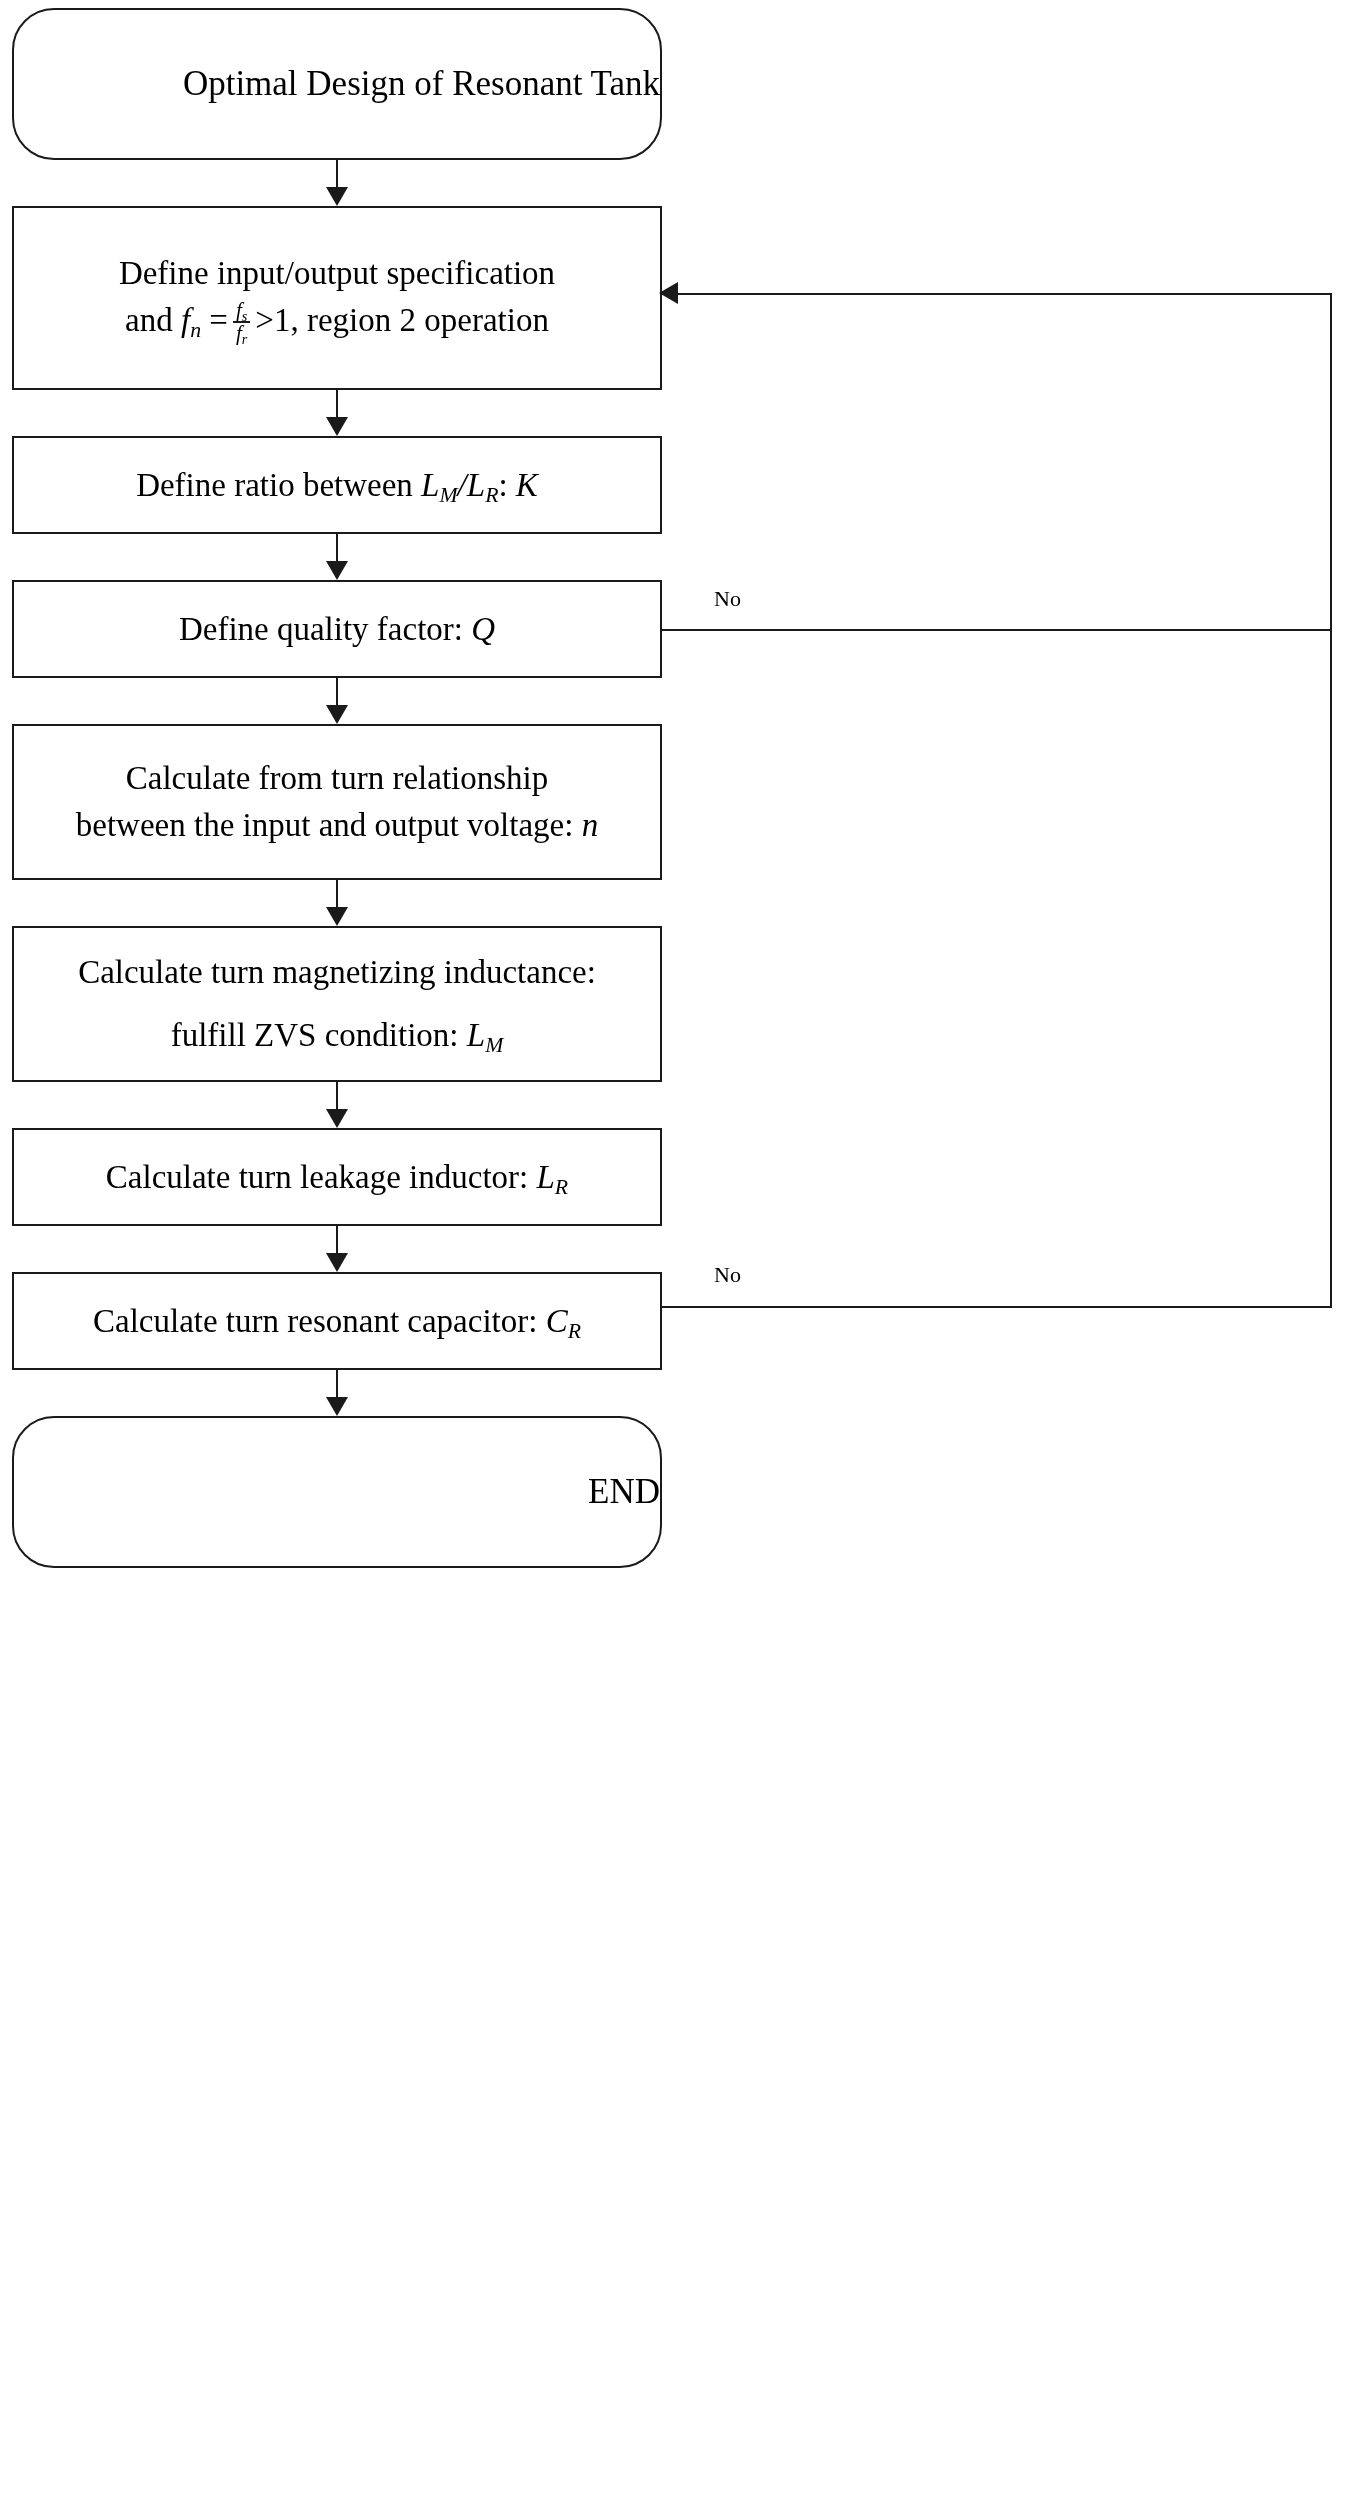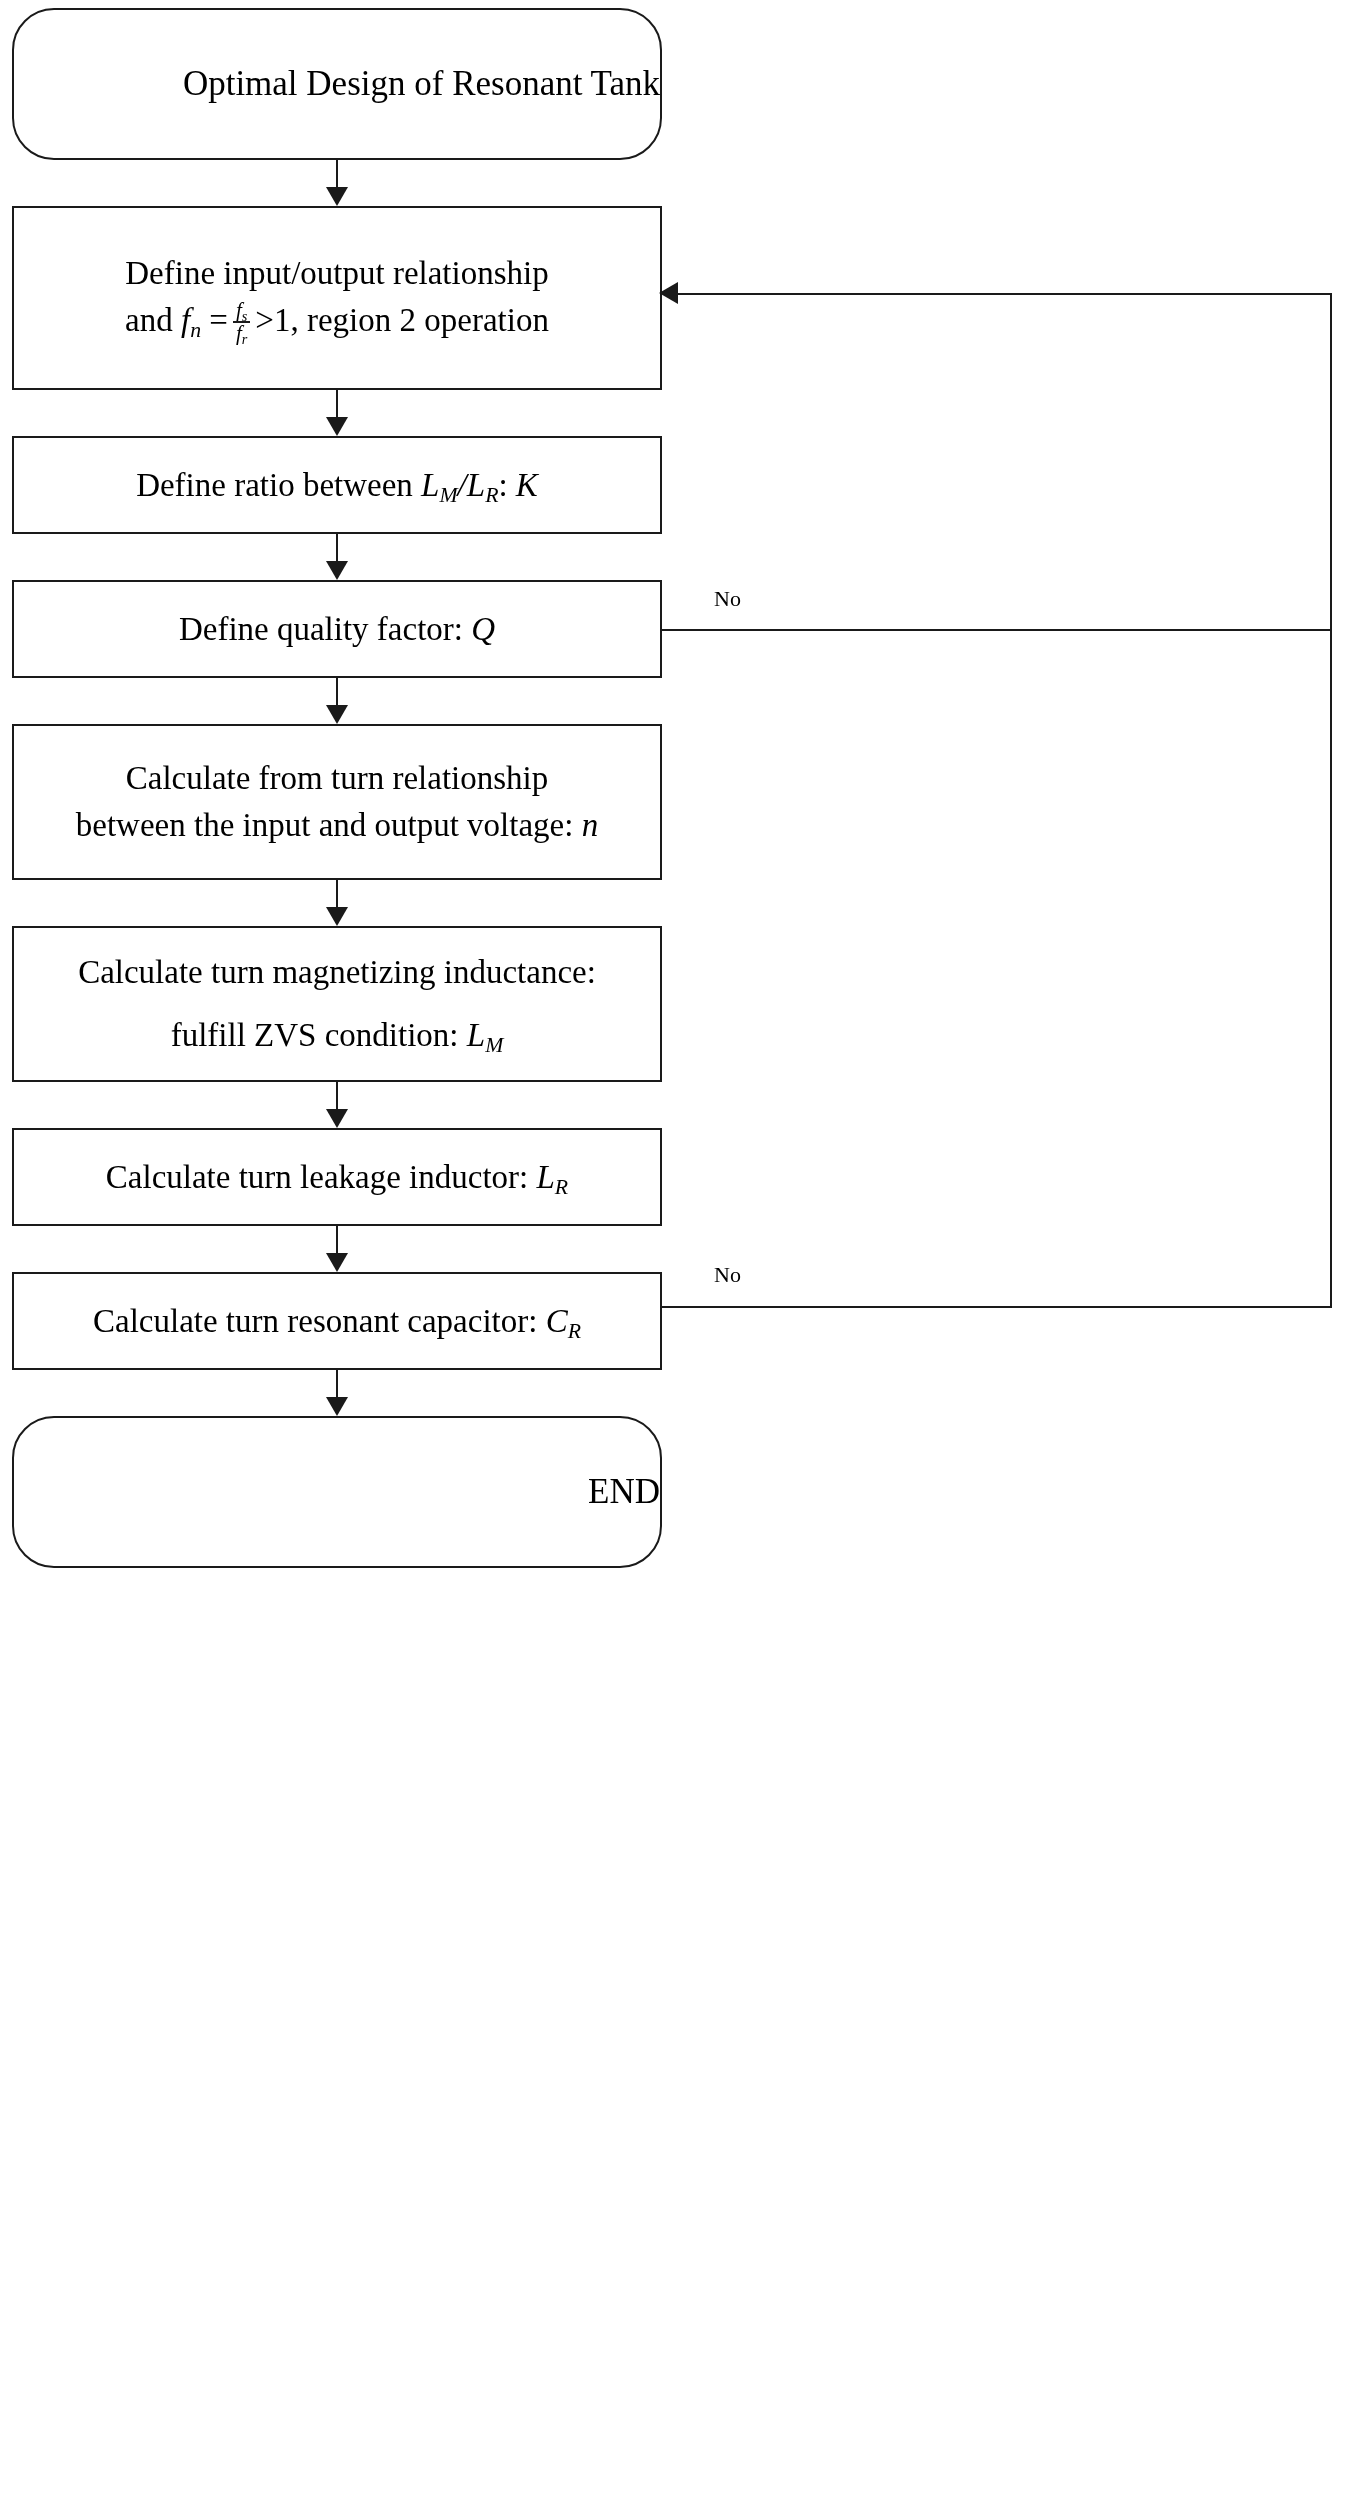--- a/index.html
+++ b/index.html
@@ -121,21 +121,21 @@
 <div id="canvas">
 
   <div class="node terminal fs-lg" style="left:12px; top:8px; width:650px; height:152px;">
     <span class="line">Optimal Design of Resonant Tank</span>
   </div>
 
   <div class="vline" style="left:336px; top:160px; height:30px;"></div>
   <div class="arrow-down" style="left:326px; top:187px;"></div>
 
   <div class="node fs-md" style="left:12px; top:206px; width:650px; height:184px;">
-    <span class="line">Define input/output relationship</span>
+    <span class="line">Define input/output specification</span>
     <span class="line">
       <span>and</span><span>&nbsp;</span><span class="mathit"><span>f</span><sub>n</sub></span><span>&nbsp;</span><span>=</span><span class="frac">
           <span class="num"><span>f</span><sub>s</sub></span>
           <span class="den"><span>f</span><sub>r</sub></span>
         </span><span>&gt;1</span><span>, region 2 operation</span>
     </span>
   </div>
 
   <div class="vline" style="left:336px; top:390px; height:30px;"></div>
   <div class="arrow-down" style="left:326px; top:417px;"></div>

